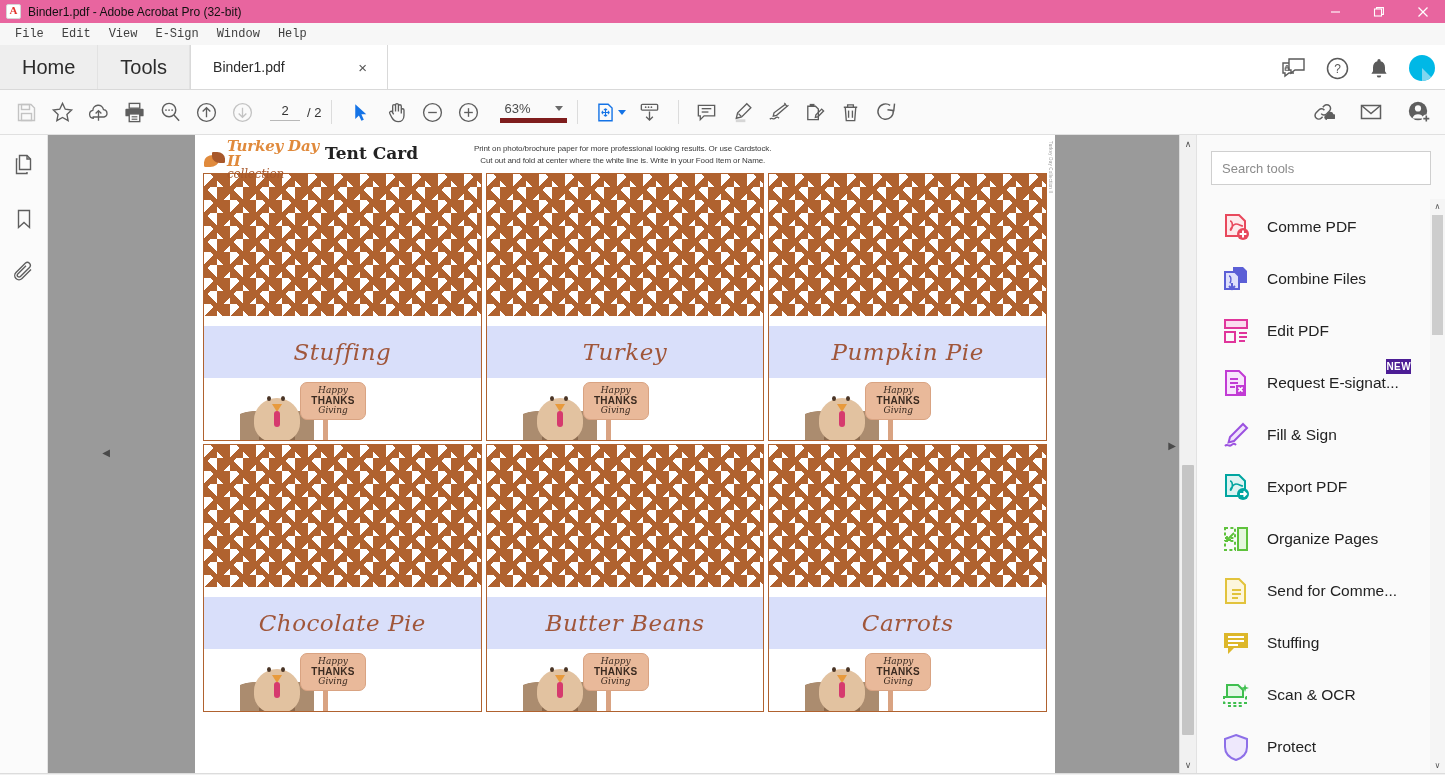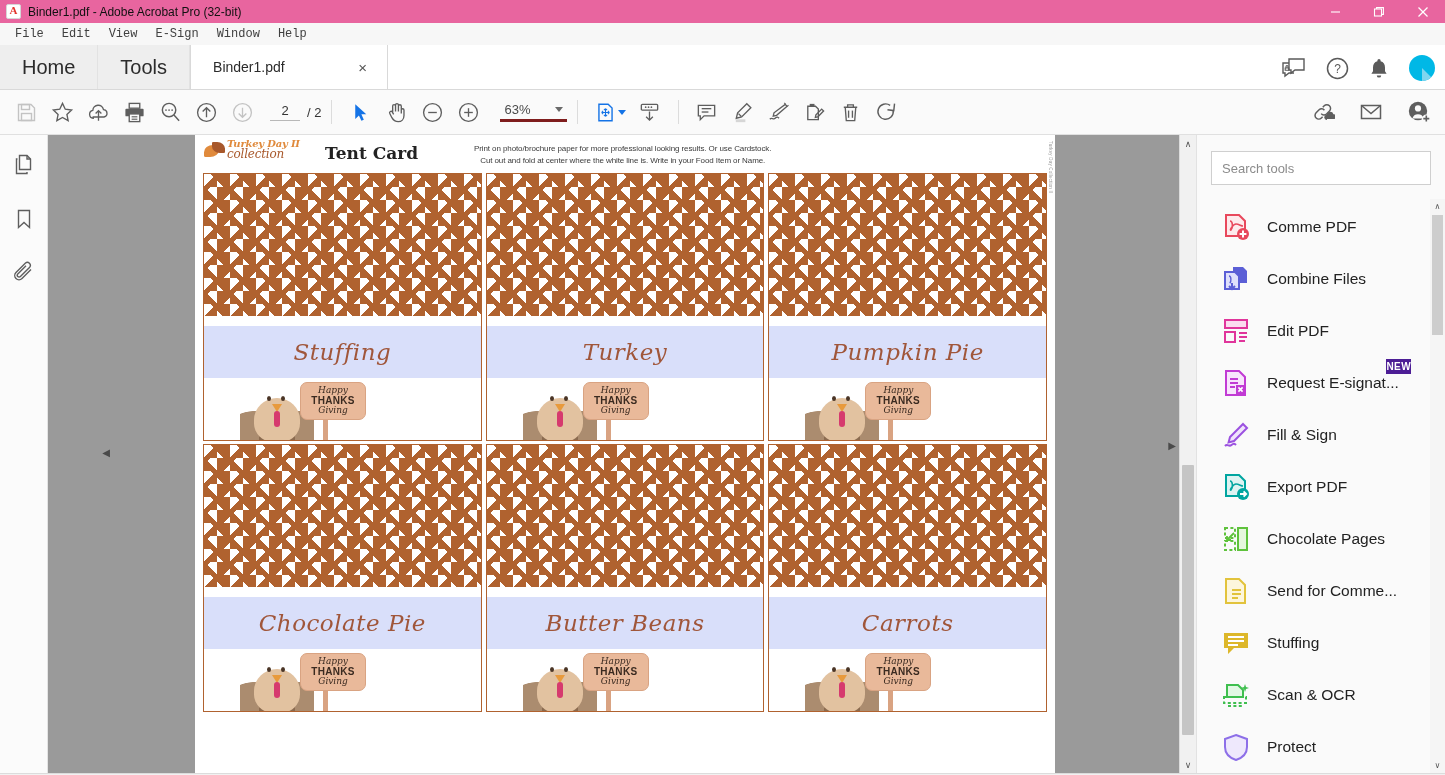--- a/index.html
+++ b/index.html
@@ -88,21 +88,21 @@
     display: flex; align-items: center; margin-left: 10px; gap: 7px; flex: none;
   }
   #page-num {
     width: 30px; text-align: center; font-size: 13px; color: #333;
     border: none; border-bottom: 1px solid #b8b8b8; padding-bottom: 2px;
     background: transparent; font-family: "Liberation Sans", sans-serif;
   }
   #page-total { font-size: 13px; color: #333; }
   #zoom-field {
     display: flex; align-items: center; margin-left: 14px; gap: 24px; flex: none;
-    border-bottom: 3px solid #7f1d1d; padding: 0 4px 2px 4px;
+    border-bottom: 5px solid #7f1d1d; padding: 0 4px 2px 4px;
   }
   #zoom-value { font-size: 13px; color: #4b4b4b; }
   .caret { width: 0; height: 0; border-left: 4px solid transparent; border-right: 4px solid transparent;
            border-top: 5px solid #6a6a6a; }
   .caret.blue { border-top-color: #1473e6; }
   #toolbar-right { position: absolute; right: 8px; display: flex; align-items: center; gap: 12px; }
 
   
   #main { display: flex; height: 638px; background: #ffffff; }
 
@@ -140,21 +140,21 @@
     content: ""; position: absolute; left: 1px; top: 4px; width: 15px; height: 12px;
     background: #e08a3c; border-radius: 60% 10% 60% 10%;
   }
   #brand-leaf::after {
     content: ""; position: absolute; left: 9px; top: 1px; width: 13px; height: 11px;
     background: #a8582b; border-radius: 10% 60% 10% 60%;
   }
   #brand-text { line-height: 1; }
   #brand-line1 {
     font-family: "DejaVu Serif", serif; font-style: italic; font-weight: bold;
-    font-size: 10px; color: #e08a3c; letter-spacing: -.2px;
+    font-size: 15px; color: #e08a3c; letter-spacing: -.2px;
   }
   #brand-line2 {
     font-family: "DejaVu Serif", serif; font-style: italic;
     font-size: 12px; color: #a8582b; margin-top: -1px; letter-spacing: -.2px;
   }
   #doc-title {
     font-family: "DejaVu Serif", serif; font-weight: bold; font-size: 17px;
     color: #222; margin-left: 4px; margin-top: 4px; flex: none;
   }
   #doc-instructions {
@@ -809,21 +809,21 @@
 
       <div class="tool-row">
         <div class="tool-icon">
           <svg width="30" height="30" viewBox="0 0 30 30" fill="none" stroke="#5ec23c" stroke-width="2">
             <rect x="17" y="4" width="9" height="22" fill="#e6f7de"></rect>
             <rect x="4" y="4" width="10" height="10" stroke-dasharray="3 2.4"></rect>
             <rect x="4" y="17" width="10" height="9" stroke-dasharray="3 2.4"></rect>
             <path d="M13 9 L6 16 M6 16 h4 M6 16 v-4" stroke-width="1.8"></path>
           </svg>
         </div>
-        <div class="tool-label">Chocolate Pages</div>
+        <div class="tool-label">Organize Pages</div>
       </div>
 
       <div class="tool-row">
         <div class="tool-icon">
           <svg width="30" height="30" viewBox="0 0 30 30" fill="none" stroke="#e2c33c" stroke-width="2">
             <path d="M5 3 H18 L24 9 V27 H5 Z" fill="#fdf6dc"></path>
             <path d="M11 14 h9 M11 18 h9 M11 22 h6"></path>
           </svg>
         </div>
         <div class="tool-label">Send for Comme...</div>

